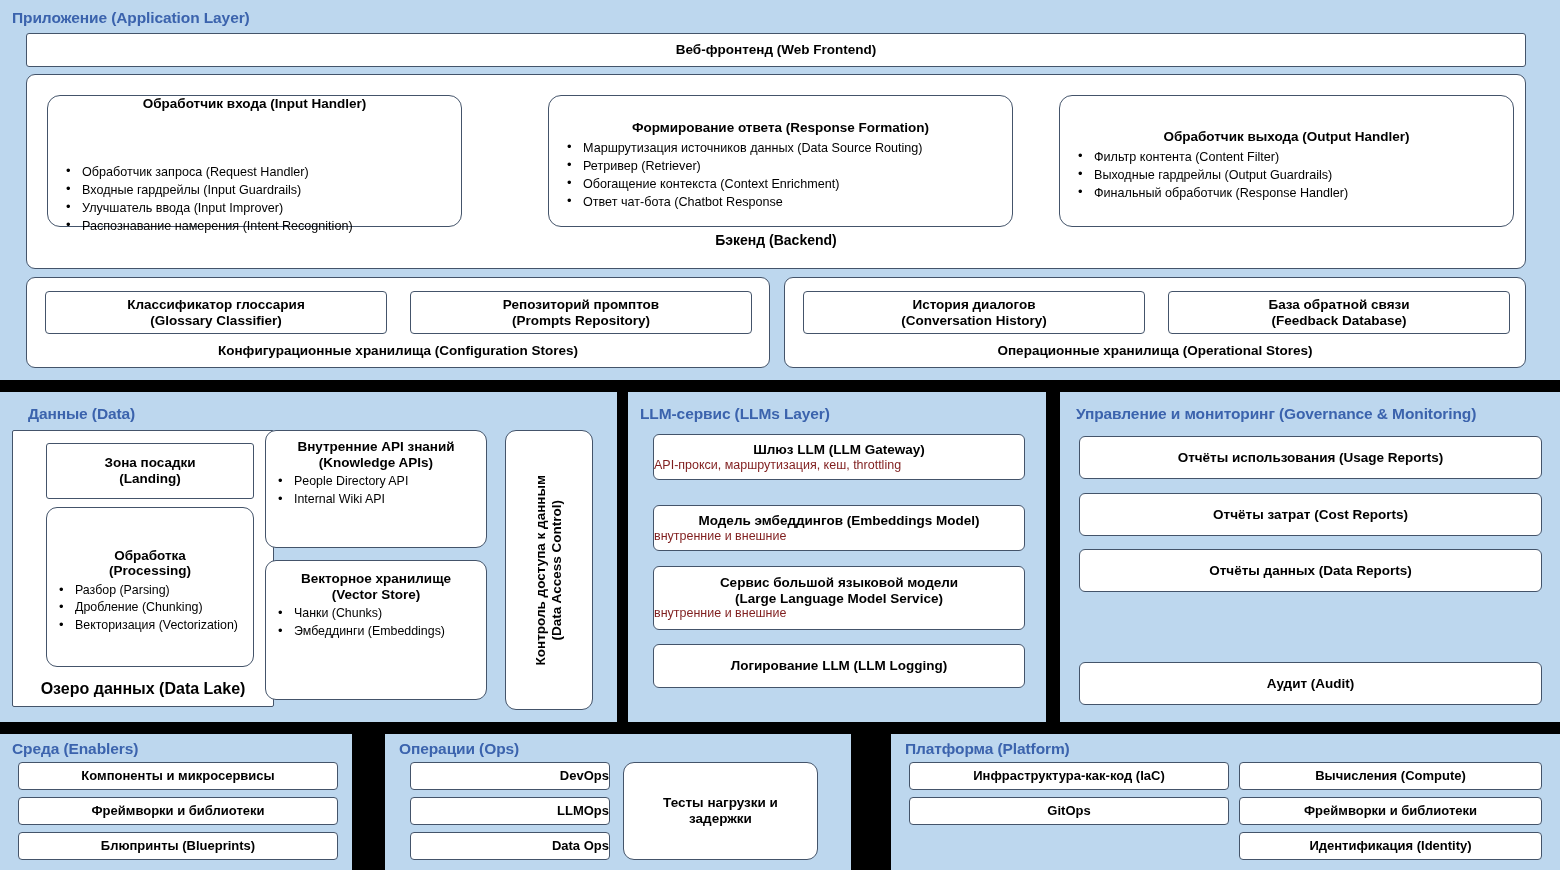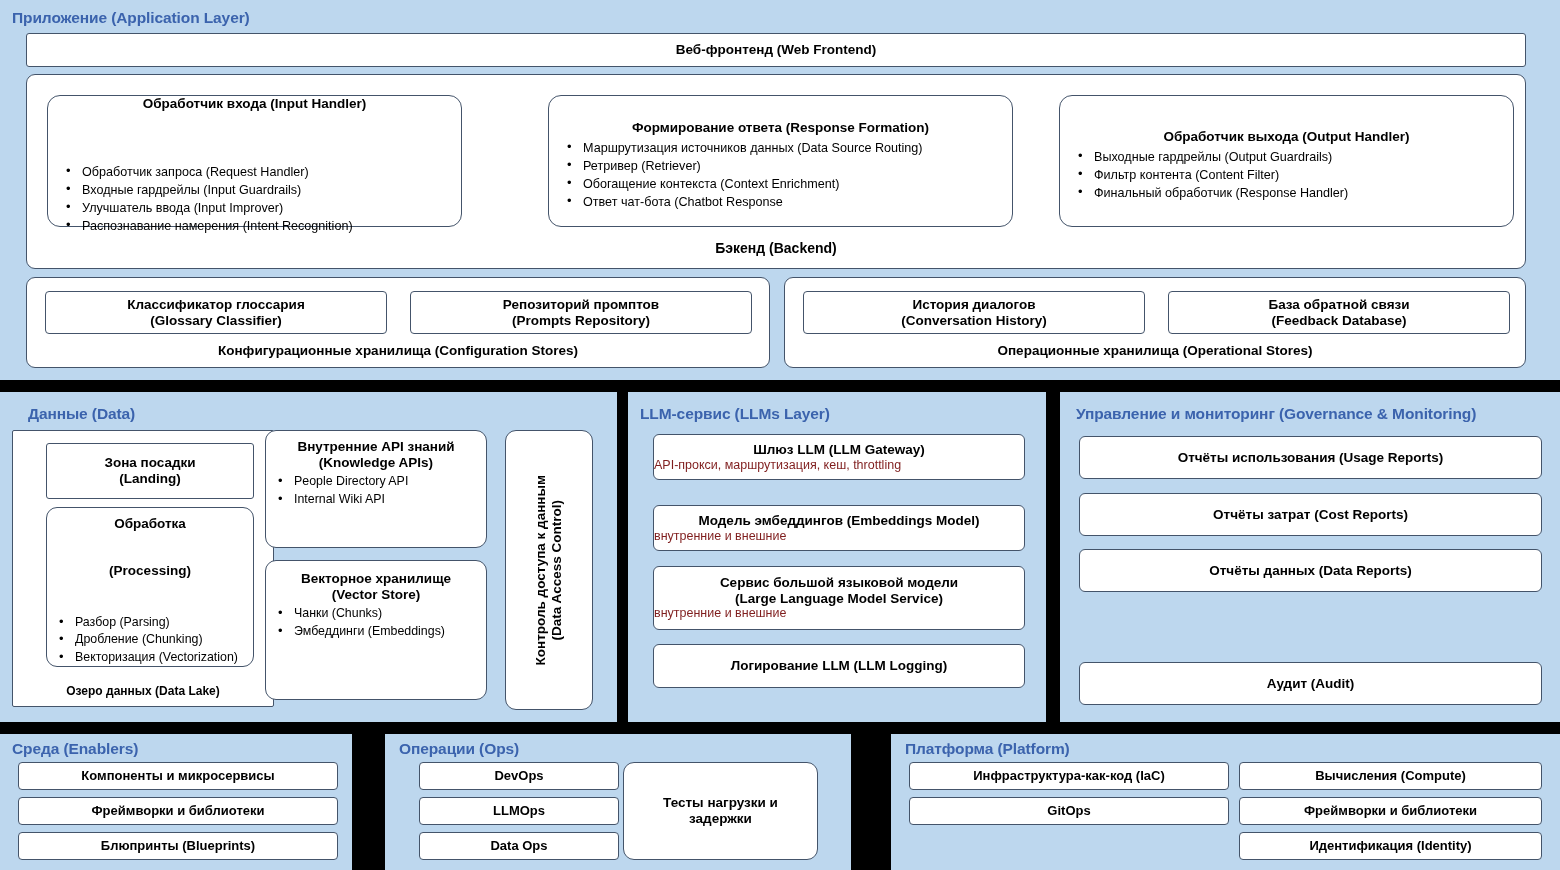--- a/index.html
+++ b/index.html
@@ -43,39 +43,39 @@
     font-size: 13px; color: #000;
   }
   ul.bullets.tight li { padding-left: 28px; font-size: 12.4px; line-height: 1.40; }
   ul.bullets.tight li::before { left: 12px; }
 
   
   #app-panel { left: 0; top: 0; width: 1560px; height: 380px; }
   #app-title { position: absolute; left: 12px; top: 10px; }
   #web-frontend { position: absolute; left: 26px; top: 33px; width: 1500px; height: 34px; border-radius: 3px; }
   #backend-box  { position: absolute; left: 26px; top: 74px; width: 1500px; height: 195px; border-radius: 9px; }
-  #backend-label { position: absolute; left: 0; right: 0; bottom: 12px; text-align: center; font-weight: bold; font-size: 14px; }
+  #backend-label { position: absolute; left: 0; right: 0; bottom: 20px; text-align: center; font-weight: bold; font-size: 14px; }
   .sub-card { position: absolute; top: 20px; height: 132px; padding-top: 9px; }
   #input-handler    { left: 20px;  width: 415px; gap: 48px; }
   #response-form    { left: 521px; width: 465px; }
   #output-handler   { left: 1032px; width: 455px; }
 
   #cfg-stores { position: absolute; left: 26px; top: 277px; width: 744px; height: 91px; border-radius: 9px; }
   #ops-stores { position: absolute; left: 784px; top: 277px; width: 742px; height: 91px; border-radius: 9px; }
   .store-inner { position: absolute; top: 13px; height: 43px; padding: 0; justify-content: center; }
   .store-label { position: absolute; left: 0; right: 0; bottom: 9px; text-align:center; font-weight:bold; font-size:13.5px; }
   .two-line { font-size: 13.5px; font-weight: bold; text-align:center; line-height:1.18; }
 
   
   #data-panel { left: 0; top: 392px; width: 617px; height: 330px; }
   #data-title { position: absolute; left: 28px; top: 14px; }
   #data-lake { position: absolute; left: 12px; top: 38px; width: 262px; height: 277px; border-radius: 2px; }
   #landing { position: absolute; left: 33px; top: 12px; width: 208px; height: 56px; border-radius: 3px; }
-  #processing { position: absolute; left: 33px; top: 76px; width: 208px; height: 160px; border-radius: 11px; padding-top: 8px; justify-content: space-between; }
-  #data-lake-label { position: absolute; left: 0; right: 0; bottom: 8px; text-align: center; font-weight: bold; font-size: 12px; }
+  #processing { position: absolute; left: 33px; top: 76px; width: 208px; height: 160px; border-radius: 11px; padding-top: 8px; justify-content: center; }
+  #data-lake-label { position: absolute; left: 0; right: 0; bottom: 8px; text-align: center; font-weight: bold; font-size: 16px; }
 
   #knowledge-apis { position: absolute; left: 277px; top: 430px; width: 222px; height: 118px; border-radius: 11px; padding-top: 8px; justify-content: flex-start; }
   #vector-store   { position: absolute; left: 277px; top: 570px; width: 222px; height: 140px; border-radius: 11px; padding-top: 10px; justify-content: flex-start; }
   #dac { position: absolute; left: 508px; top: 430px; width: 88px; height: 280px; border-radius: 11px;
          align-items: center; justify-content: center; }
   #dac .vert {
     writing-mode: vertical-rl; text-orientation: mixed; transform: rotate(180deg);
     font-weight: bold; font-size: 13.5px; text-align: center; line-height: 1.2;
   }
 
@@ -92,21 +92,21 @@
   #ops-panel      { left: 385px; top: 734px; width: 466px; height: 136px; }
   #platform-panel { left: 891px; top: 734px; width: 669px; height: 136px; }
   .sm-title { position: absolute; top: 7px; }
   .sm-box {
     position: absolute; height: 28px; border-radius: 4px;
     align-items: center; justify-content: center;
   }
   .sm-box .box-title { font-size: 13px; }
 
   #enablers-panel .sm-box { left: 18px; width: 320px; }
-  #ops-panel .sm-box.col1 { left: 34px; width: 200px; }
+  #ops-panel .sm-box.col1 { left: 25px; width: 200px; align-items: flex-end; }
   #load-tests { position: absolute; left: 238px; top: 28px; width: 195px; height: 98px; border-radius: 11px; }
   #platform-panel .sm-box.colA { left: 18px; width: 320px; }
   #platform-panel .sm-box.colB { left: 348px; width: 303px; }
 </style>
 </head>
 <body>
 
 <div class="canvas">
 
   <div class="panel" id="app-panel">
@@ -134,22 +134,22 @@
           <li>Маршрутизация источников данных (Data Source Routing)</li>
           <li>Ретривер (Retriever)</li>
           <li>Обогащение контекста (Context Enrichment)</li>
           <li>Ответ чат-бота (Chatbot Response</li>
         </ul>
       </div>
 
       <div class="box rnd sub-card" id="output-handler">
         <div class="box-title">Обработчик выхода (Output Handler)</div>
         <ul class="bullets">
+          <li>Фильтр контента (Content Filter)</li>
           <li>Выходные гардрейлы (Output Guardrails)</li>
-          <li>Фильтр контента (Content Filter)</li>
           <li>Финальный обработчик (Response Handler)</li>
         </ul>
       </div>
 
       <div id="backend-label">Бэкенд (Backend)</div>
     </div>
 
     <div class="box" id="cfg-stores">
       <div class="box store-inner" style="left:18px; width:342px;">
         <div class="two-line">

